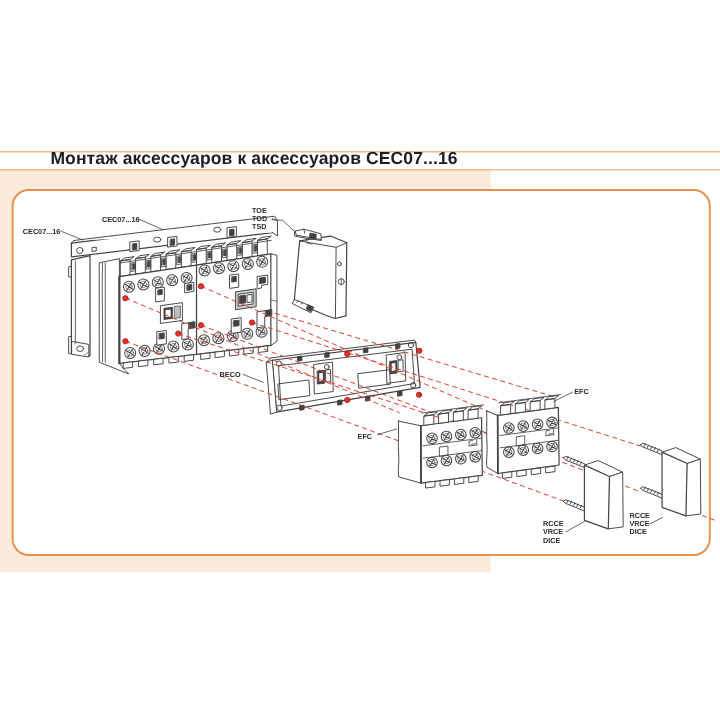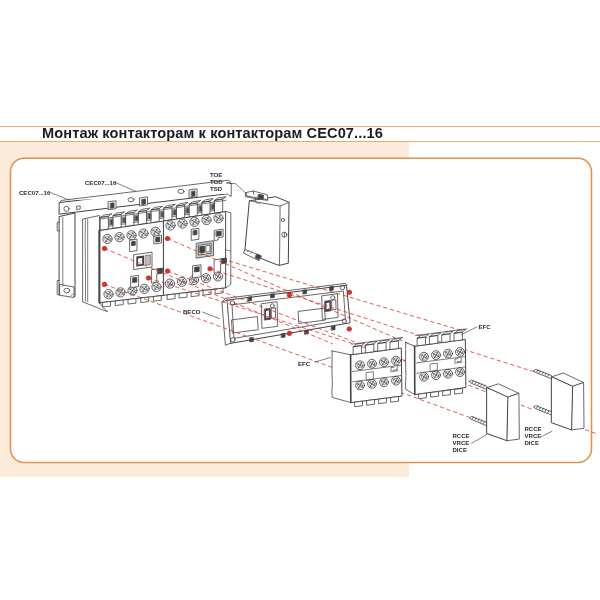--- a/index.html
+++ b/index.html
@@ -6,21 +6,21 @@
 .page{position:relative;width:600px;height:600px;background:#ffffff;font-family:"Liberation Sans",sans-serif;overflow:hidden}
 </style>
 </head>
 <body>
 <div class="page">
 
 <div style="position:absolute;left:0;top:141px;width:409px;height:336px;background:#fcebdb"></div>
 
 <div style="position:absolute;left:0;top:126px;width:600px;height:1px;background:#edaa70"></div>
 
-<div style="position:absolute;left:42px;top:125px;font-size:14.6px;font-weight:bold;color:#1c1c24;letter-spacing:0.1px;white-space:nowrap">Монтаж контакторам к контакторам CEC07...16</div>
+<div style="position:absolute;left:42px;top:125px;font-size:14.6px;font-weight:bold;color:#1c1c24;letter-spacing:0.1px;white-space:nowrap">Монтаж аксессуаров к аксессуаров CEC07...16</div>
 
 <div style="position:absolute;left:0;top:141px;width:600px;height:1px;background:#edaa70"></div>
 <svg width="600" height="600" viewBox="0 0 600 600" style="position:absolute;left:0;top:0">
 
 <rect x="10.5" y="158.3" width="581" height="304.2" rx="13.5" fill="#ffffff" stroke="#e2914e" stroke-width="1.6"></rect>
 <g stroke="#434343" stroke-width="0.8" fill="none" stroke-linejoin="round" stroke-linecap="round">
 
 <g id="beco">
 <path d="M226.7,300.2 L346.5,285.3 L350.1,322.8 L230.3,343.4 Z" fill="#ffffff" stroke-width="1.0"></path>
 <path d="M226.7,300.2 L221.9,302.1 L225.4,345.2 L230.3,343.4 Z" fill="#ffffff"></path>

